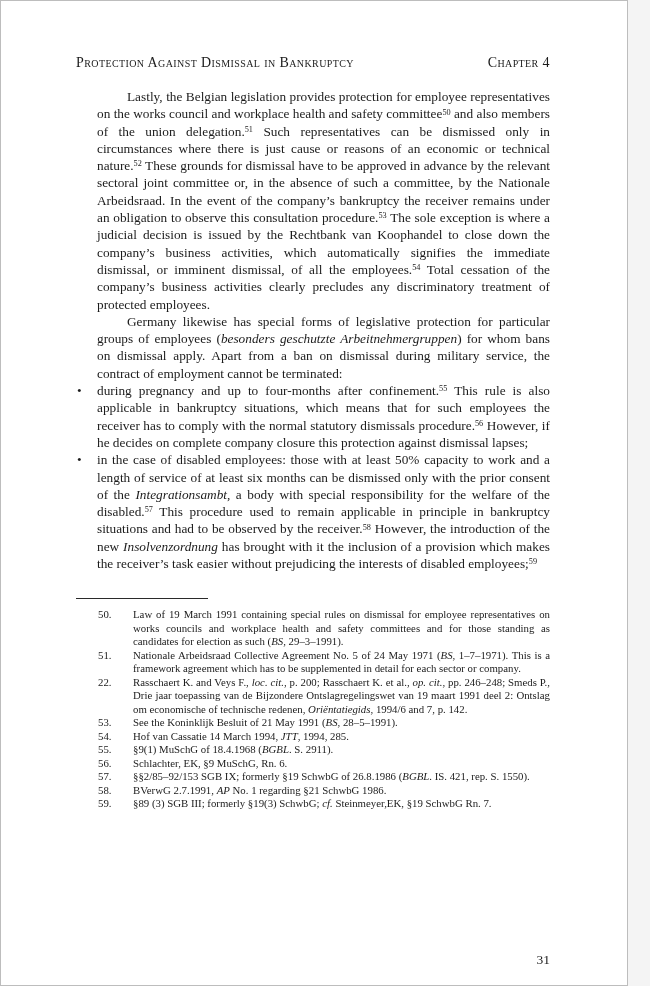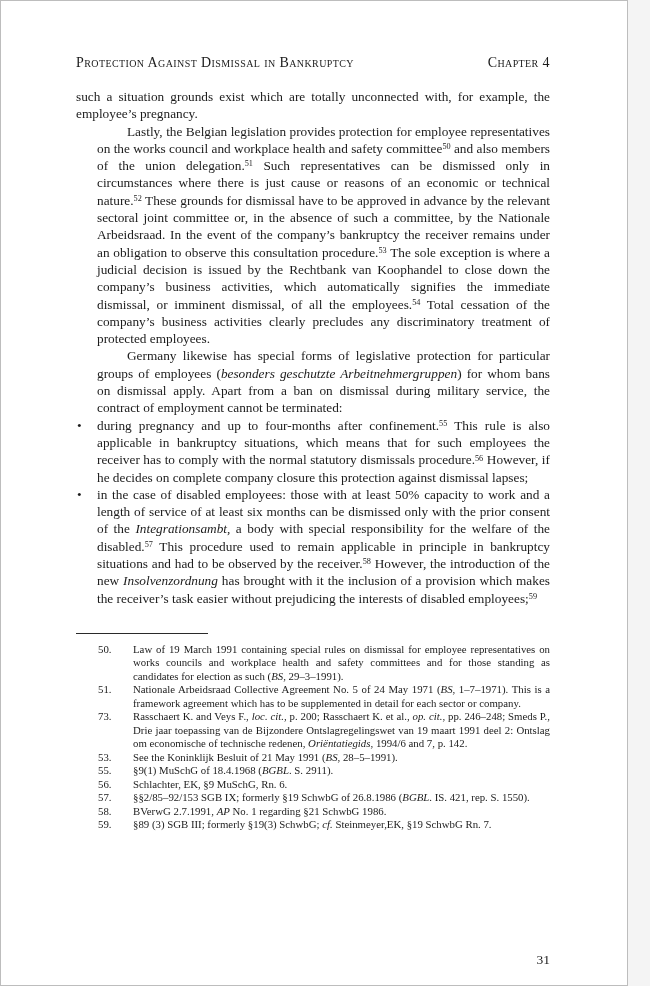--- a/index.html
+++ b/index.html
@@ -45,21 +45,20 @@
 
 <div class="page">
   <div class="content">
 
     <div class="running-head">
       <span>Protection Against Dismissal in Bankruptcy</span>
       <span>Chapter 4</span>
     </div>
 
     <div class="body-text">
-      <p class="para"><span>such a situation grounds exist which are totally unconnected with, for example, the employee’s pregnancy.</span></p>
       <p class="para indent"><span>Lastly, the Belgian legislation provides protection for employee representatives on the works council and workplace health and safety committee</span><sup>50</sup><span> and also members of the union delegation.</span><sup>51</sup><span> Such representatives can be dismissed only in circumstances where there is just cause or reasons of an economic or technical nature.</span><sup>52</sup><span> These grounds for dismissal have to be approved in advance by the relevant sectoral joint committee or, in the absence of such a committee, by the Nationale Arbeidsraad. In the event of the company’s bankruptcy the receiver remains under an obligation to observe this consultation procedure.</span><sup>53</sup><span> The sole exception is where a judicial decision is issued by the Rechtbank van Koophandel to close down the company’s business activities, which automatically signifies the immediate dismissal, or imminent dismissal, of all the employees.</span><sup>54</sup><span> Total cessation of the company’s business activities clearly precludes any discriminatory treatment of protected employees.</span></p>
       <p class="para indent"><span>Germany likewise has special forms of legislative protection for particular groups of employees (</span><span class="italic">besonders geschutzte Arbeitnehmergruppen</span><span>) for whom bans on dismissal apply. Apart from a ban on dismissal during military service, the contract of employment cannot be terminated:</span></p>
 
       <ul class="bullet-list">
         <li class="bullet-item">
           <span class="bullet-marker">•</span>
           <span class="bullet-content"><span>during pregnancy and up to four-months after confinement.</span><sup>55</sup><span> This rule is also applicable in bankruptcy situations, which means that for such employees the receiver has to comply with the normal statutory dismissals procedure.</span><sup>56</sup><span> However, if he decides on complete company closure this protection against dismissal lapses;</span></span>
         </li>
         <li class="bullet-item">
           <span class="bullet-marker">•</span>
@@ -73,26 +72,30 @@
     <div class="footnotes">
       <div class="footnote">
         <span class="fn-num">50.</span>
         <span class="fn-text"><span>Law of 19 March 1991 containing special rules on dismissal for employee representatives on works councils and workplace health and safety committees and for those standing as candidates for election as such (</span><span class="italic">BS</span><span>, 29–3–1991).</span></span>
       </div>
       <div class="footnote">
         <span class="fn-num">51.</span>
         <span class="fn-text"><span>Nationale Arbeidsraad Collective Agreement No. 5 of 24 May 1971 (</span><span class="italic">BS</span><span>, 1–7–1971). This is a framework agreement which has to be supplemented in detail for each sector or company.</span></span>
       </div>
       <div class="footnote">
-        <span class="fn-num">73.</span>
+        <span class="fn-num">22.</span>
         <span class="fn-text"><span>Rasschaert K. and Veys F., </span><span class="italic">loc. cit.</span><span>, p. 200; Rasschaert K. et al., </span><span class="italic">op. cit.</span><span>, pp. 246–248; Smeds P., Drie jaar toepassing van de Bijzondere Ontslagregelingswet van 19 maart 1991 deel 2: Ontslag om economische of technische redenen, </span><span class="italic">Oriëntatiegids</span><span>, 1994/6 and 7, p. 142.</span></span>
       </div>
       <div class="footnote">
         <span class="fn-num">53.</span>
         <span class="fn-text"><span>See the Koninklijk Besluit of 21 May 1991 (</span><span class="italic">BS</span><span>, 28–5–1991).</span></span>
+      </div>
+      <div class="footnote">
+        <span class="fn-num">54.</span>
+        <span class="fn-text"><span>Hof van Cassatie 14 March 1994, </span><span class="italic">JTT</span><span>, 1994, 285.</span></span>
       </div>
       <div class="footnote">
         <span class="fn-num">55.</span>
         <span class="fn-text"><span>§9(1) MuSchG of 18.4.1968 (</span><span class="italic">BGBL</span><span>. S. 2911).</span></span>
       </div>
       <div class="footnote">
         <span class="fn-num">56.</span>
         <span class="fn-text"><span>Schlachter, EK, §9 MuSchG, Rn. 6.</span></span>
       </div>
       <div class="footnote">

